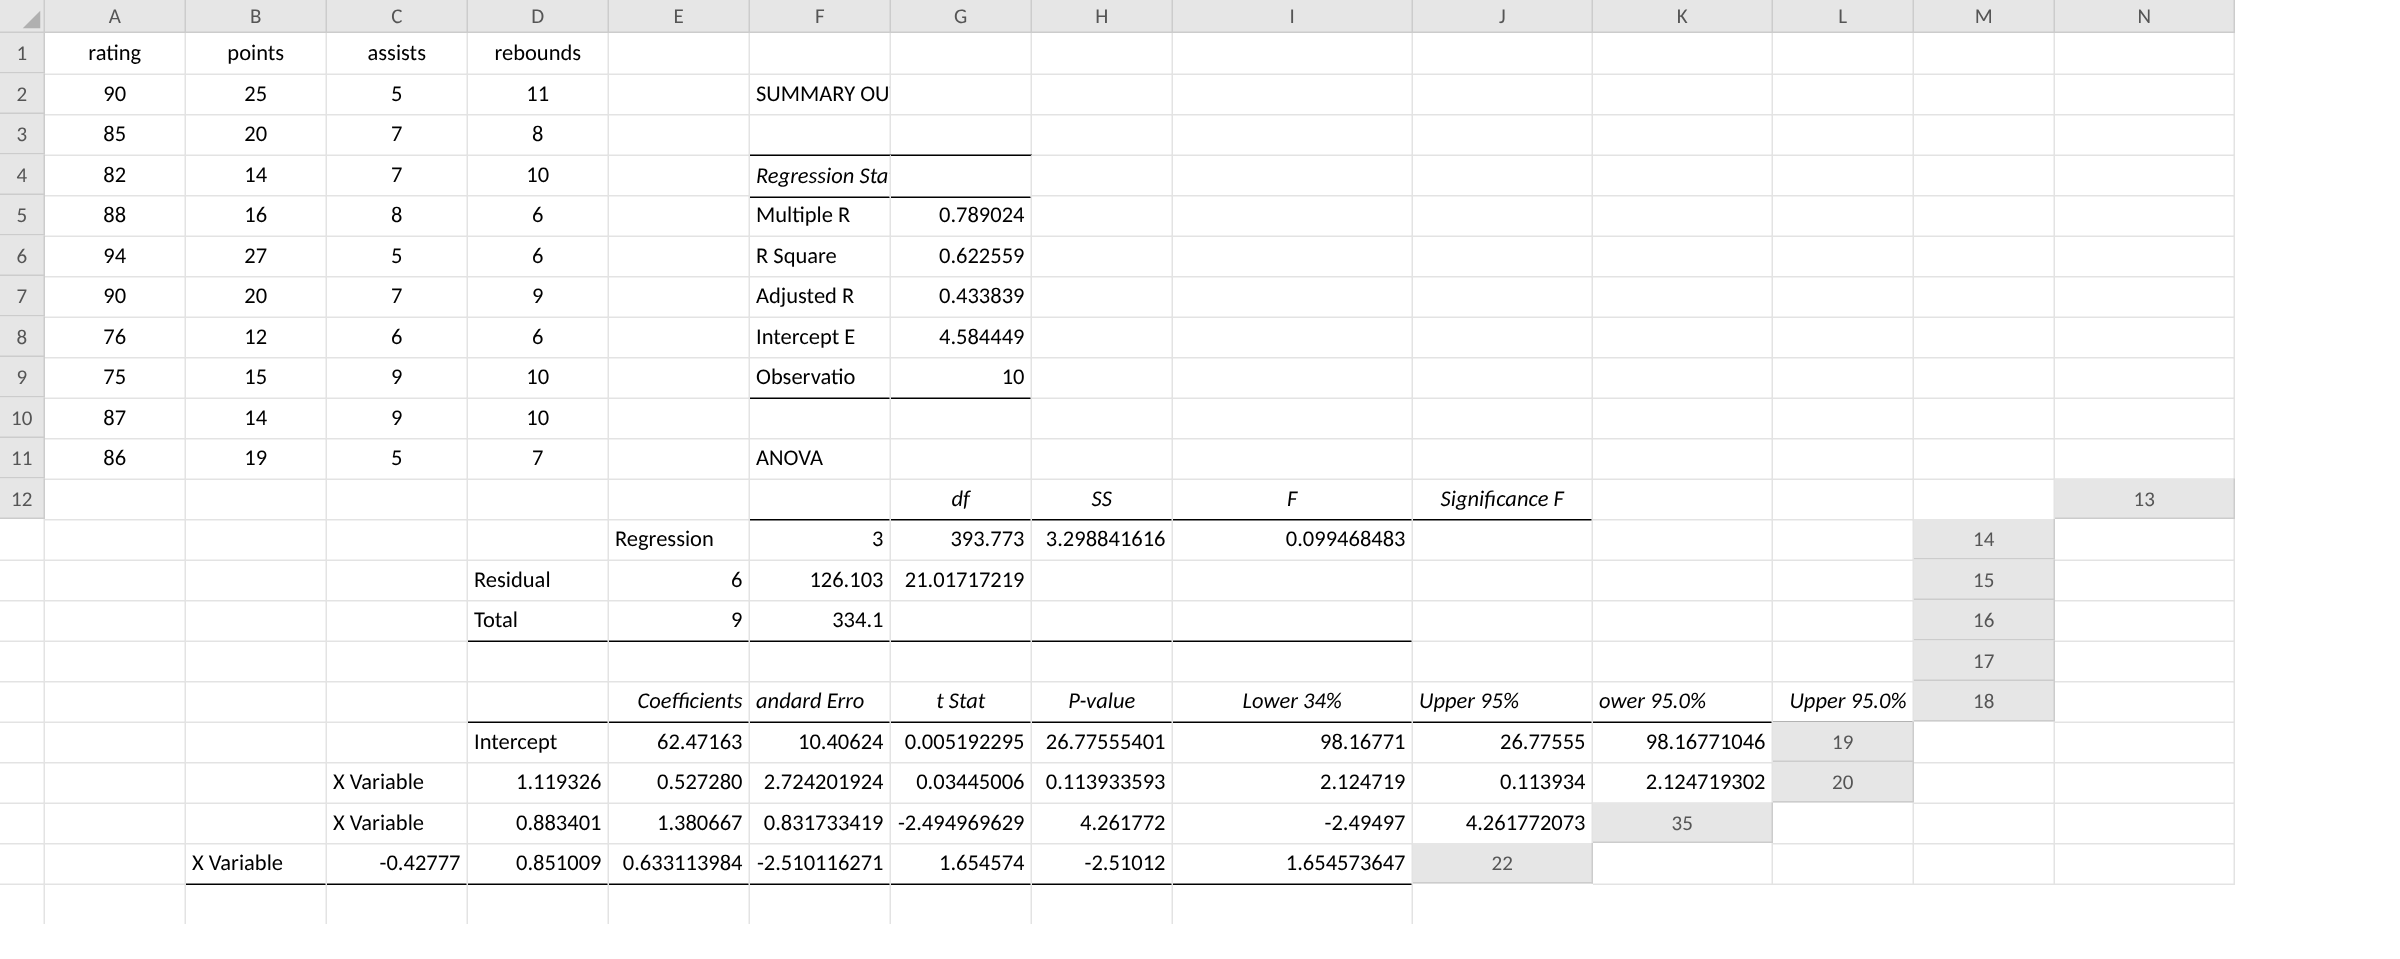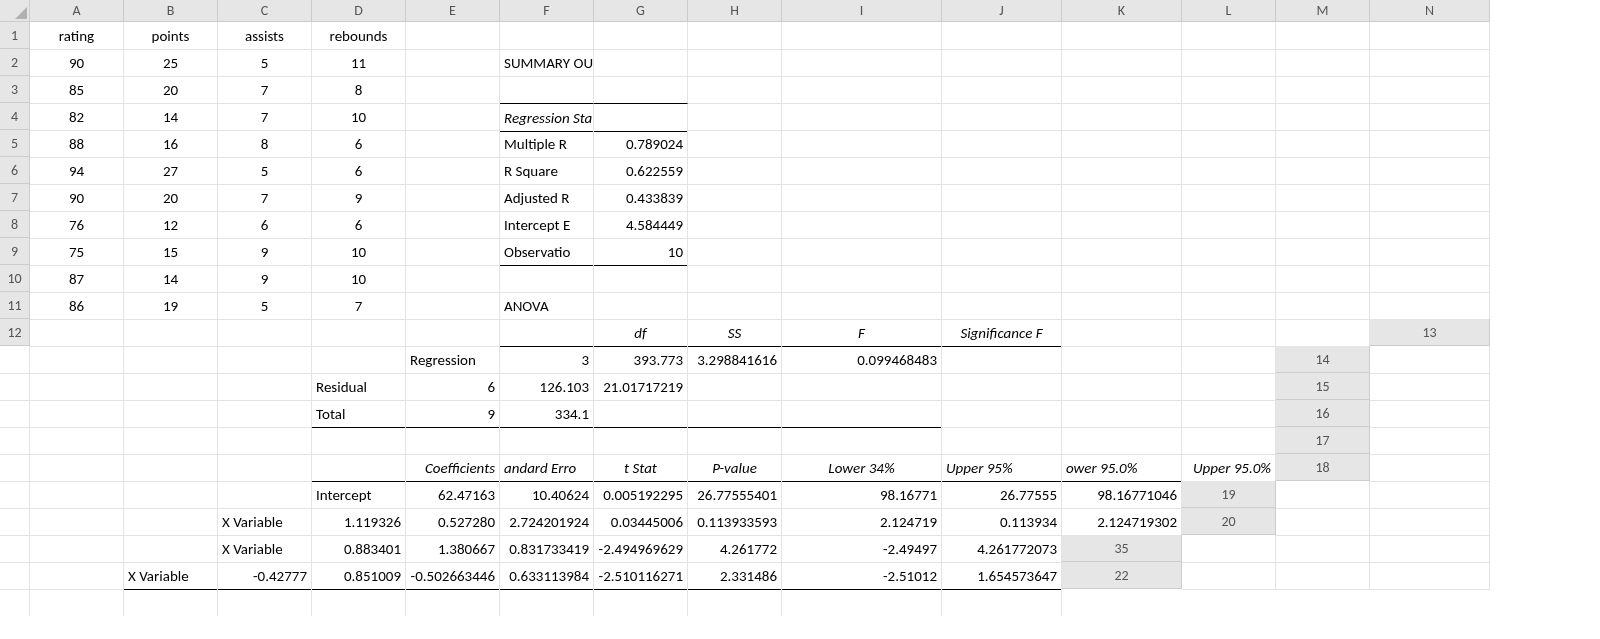--- a/index.html
+++ b/index.html
@@ -336,24 +336,23 @@
     <div class="cell right">4.261772073</div>
     <div class="rowhdr">35</div>
     <div class="cell"></div>
     <div class="cell"></div>
     <div class="cell"></div>
     <div class="cell"></div>
     <div class="cell"></div>
     <div class="cell  bb">X Variable</div>
     <div class="cell right bb">-0.42777</div>
     <div class="cell right bb">0.851009</div>
-    <div class="cell right bb">-0.502663446</div>
     <div class="cell right bb">0.633113984</div>
     <div class="cell right bb">-2.510116271</div>
-    <div class="cell right bb">2.331486</div>
+    <div class="cell right bb">1.654574</div>
     <div class="cell right bb">-2.51012</div>
     <div class="cell right bb">1.654573647</div>
     <div class="rowhdr">22</div>
     <div class="cell"></div>
     <div class="cell"></div>
     <div class="cell"></div>
     <div class="cell"></div>
     <div class="cell"></div>
     <div class="cell"></div>
     <div class="cell"></div>

